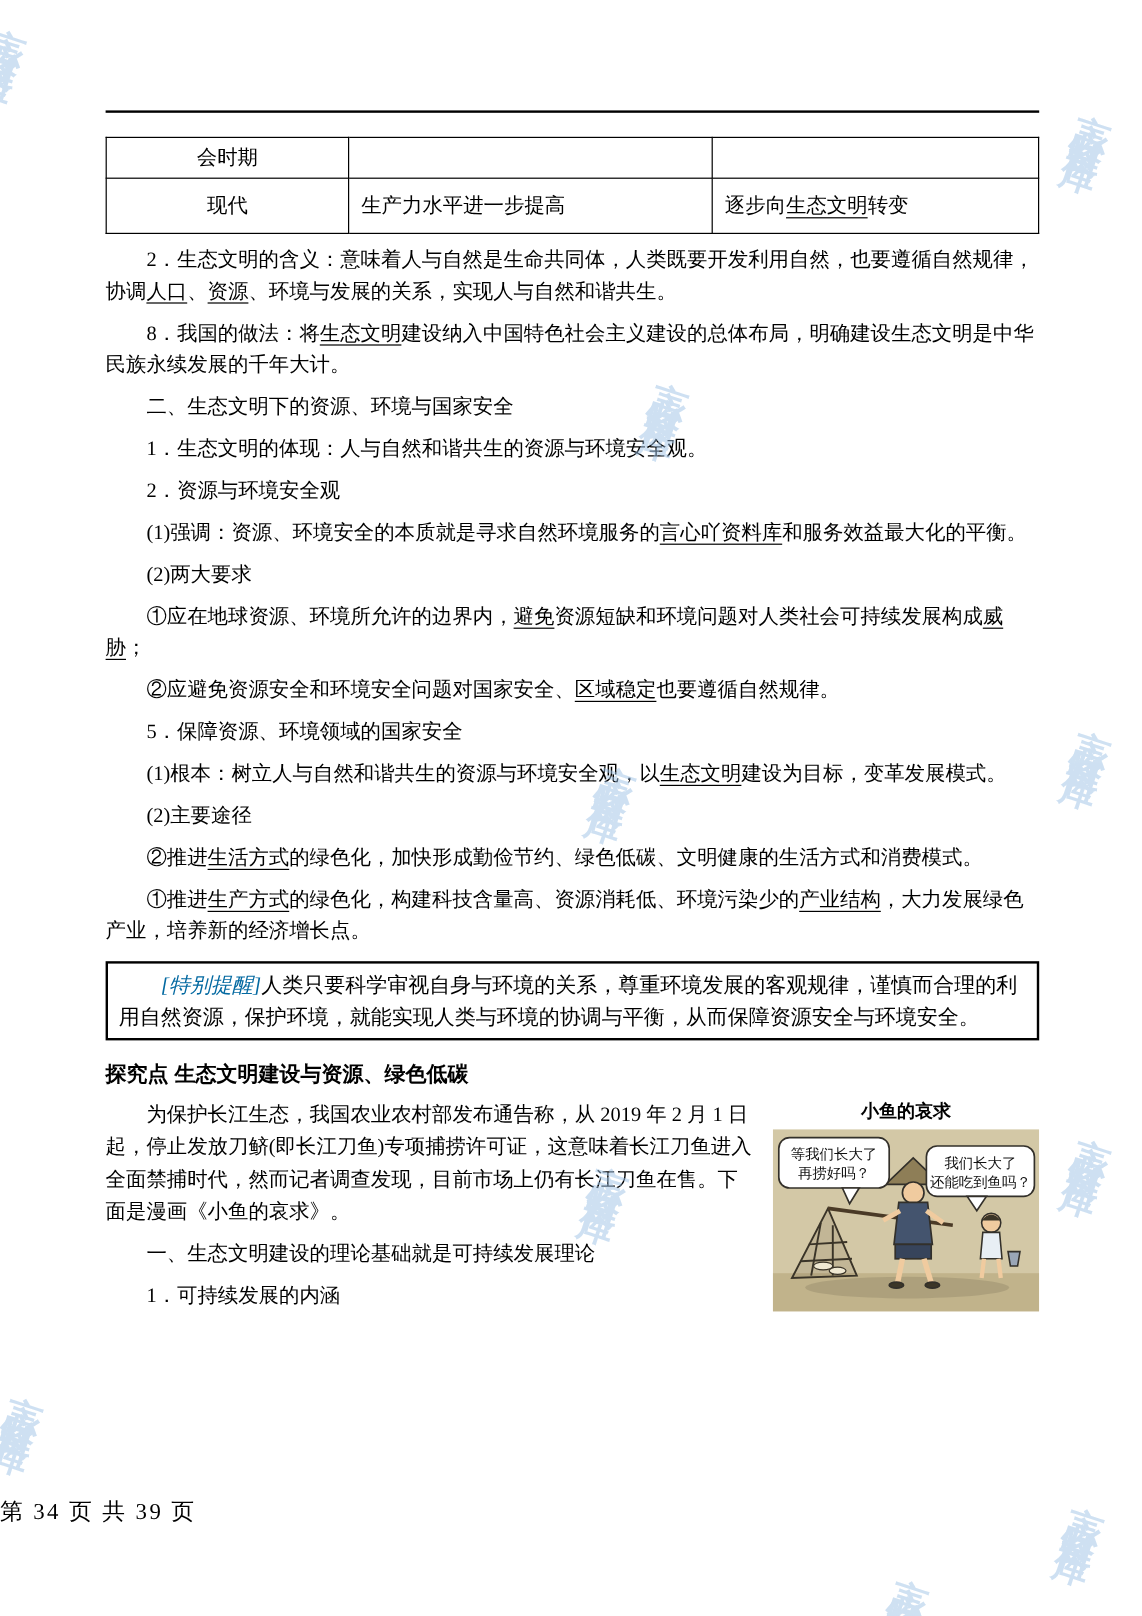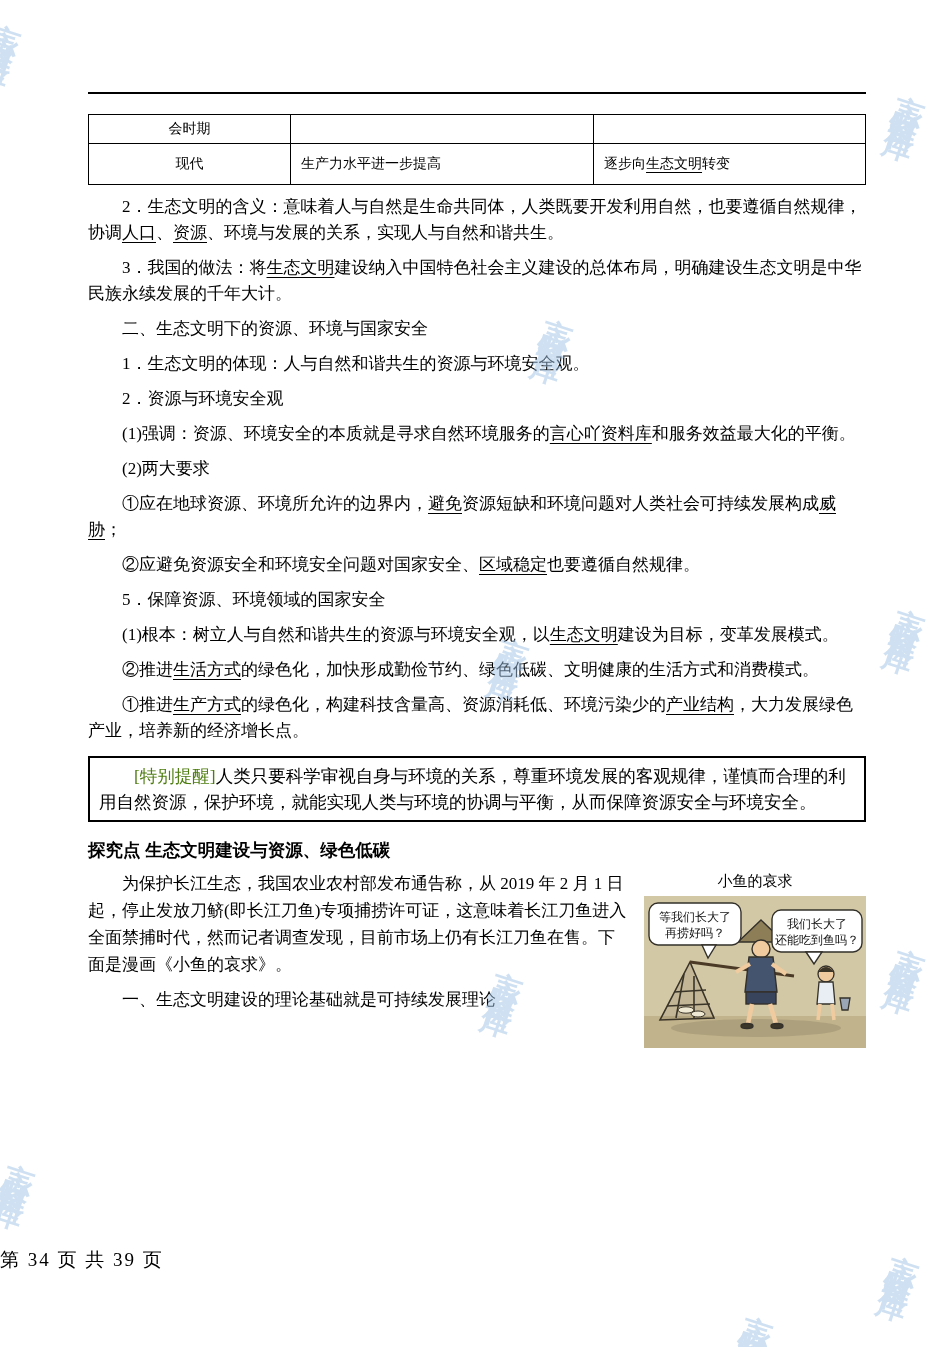--- a/index.html
+++ b/index.html
@@ -5,46 +5,46 @@
   * { margin:0; padding:0; box-sizing:border-box; }
   html,body { background:#ffffff; }
   .page {
     position:relative; width:952px; height:1347px; background:#ffffff;
     overflow:hidden; color:#000;
     font-family:"Liberation Serif","DejaVu Serif",serif;
   }
   .content { position:absolute; left:88px; top:0; width:778px; z-index:2; }
   .toprule { margin-top:92px; border-top:2px solid #000; height:0; }
 
-  table.summary { width:100%; border-collapse:collapse; margin-top:20px; font-size:14px; }
+  table.summary { width:100%; border-collapse:collapse; margin-top:20px; font-size:17px; }
   table.summary td { border:1.5px solid #000; vertical-align:middle; padding:5px 10px; }
   table.summary td.c1 { width:26%; text-align:center; }
   table.summary td.c2 { width:39%; }
   table.summary td.c3 { width:35%; }
   table.summary tr.r2 td { padding-top:11px; padding-bottom:11px; }
 
   p.body { font-size:17px; line-height:26px; margin-top:9px; text-indent:2em; }
   .u { text-decoration:underline; text-decoration-thickness:1px; text-underline-offset:4px; }
-  .red { color:#4d7c0f; }
+  .red { color:#0369a1;font-style:italic; }
 
   .reminder {
     border:2px solid #000; margin-top:12px; padding:5px 9px;
   }
   .reminder p { font-size:17.5px; line-height:26px; text-indent:2em; }
 
   h3.explore {
     margin-top:16px; font-size:17.5px; font-weight:bold;
     font-family:"Liberation Sans","DejaVu Sans",sans-serif;
   }
   .explore-body { margin-top:4px; }
   .explore-body p.body { line-height:27px; margin-top:8px; }
 
   figure.cartoon { float:right; width:222px; margin:2px 0 8px 16px; }
   .fig-title {
-    text-align:center; font-weight:normal; font-size:15px; margin-bottom:5px;
+    text-align:center; font-weight:bold; font-size:15px; margin-bottom:5px;
     font-family:"Liberation Sans","DejaVu Sans",sans-serif;
   }
   .cartoon svg { display:block; }
 
   .footer {
     position:absolute; left:0; bottom:74px; width:100%; text-align:left;
     font-size:19px; letter-spacing:2px; z-index:2;
     font-family:"Liberation Serif","DejaVu Serif",serif;
   }
 
@@ -97,30 +97,31 @@
       </tr>
       <tr class="r2">
         <td class="c1">现代</td>
         <td class="c2">生产力水平进一步提高</td>
         <td class="c3"><span>逐步向</span><span class="u">生态文明</span><span>转变</span></td>
       </tr>
     </tbody>
       </table>
 
     <p class="body"><span>2．生态文明的含义：意味着人与自然是生命共同体，人类既要开发利用自然，也要遵循自然规律，协调</span><span class="u">人口</span><span>、</span><span class="u">资源</span><span>、环境与发展的关系，实现人与自然和谐共生。</span></p>
-    <p class="body"><span>3．我国的做法：将</span><span class="u">生态文明</span><span>建设纳入中国特色社会主义建设的总体布局，明确建设生态文明是中华民族永续发展的千年大计。</span></p>
+    <p class="body"><span>8．我国的做法：将</span><span class="u">生态文明</span><span>建设纳入中国特色社会主义建设的总体布局，明确建设生态文明是中华民族永续发展的千年大计。</span></p>
     <p class="body"><span>二、生态文明下的资源、环境与国家安全</span></p>
     <p class="body"><span>1．生态文明的体现：人与自然和谐共生的资源与环境安全观。</span></p>
     <p class="body"><span>2．资源与环境安全观</span></p>
     <p class="body"><span>(1)强调：资源、环境安全的本质就是寻求自然环境服务的</span><span class="u">言心吖资料库</span><span>和服务效益最大化的平衡。</span></p>
     <p class="body"><span>(2)两大要求</span></p>
     <p class="body"><span>①应在地球资源、环境所允许的边界内，</span><span class="u">避免</span><span>资源短缺和环境问题对人类社会可持续发展构成</span><span class="u">威胁</span><span>；</span></p>
     <p class="body"><span>②应避免资源安全和环境安全问题对国家安全、</span><span class="u">区域稳定</span><span>也要遵循自然规律。</span></p>
     <p class="body"><span>5．保障资源、环境领域的国家安全</span></p>
     <p class="body"><span>(1)根本：树立人与自然和谐共生的资源与环境安全观，以</span><span class="u">生态文明</span><span>建设为目标，变革发展模式。</span></p>
+    <p class="body"><span>(2)主要途径</span></p>
     <p class="body"><span>②推进</span><span class="u">生活方式</span><span>的绿色化，加快形成勤俭节约、绿色低碳、文明健康的生活方式和消费模式。</span></p>
     <p class="body"><span>①推进</span><span class="u">生产方式</span><span>的绿色化，构建科技含量高、资源消耗低、环境污染少的</span><span class="u">产业结构</span><span>，大力发展绿色产业，培养新的经济增长点。</span></p>
 
     <div class="reminder">
       <p><span class="red">[特别提醒]</span><span>人类只要科学审视自身与环境的关系，尊重环境发展的客观规律，谨慎而合理的利用自然资源，保护环境，就能实现人类与环境的协调与平衡，从而保障资源安全与环境安全。</span></p>
     </div>
 
     <h3 class="explore">探究点 生态文明建设与资源、绿色低碳</h3>
 
     <div class="explore-body">
@@ -176,19 +177,20 @@
             <rect x="128" y="14" width="90" height="42" rx="9" fill="#ffffff" stroke="#33302a" stroke-width="1.4"></rect>
             <polygon points="162,56 170,68 178,56" fill="#ffffff" stroke="#33302a" stroke-width="1.4"></polygon>
             <text x="173" y="32" text-anchor="middle" font-size="12" fill="#111">我们长大了</text>
             <text x="173" y="48" text-anchor="middle" font-size="12" fill="#111">还能吃到鱼吗？</text>
           </g>
         </svg>
       </figure>
 
       <p class="body">为保护长江生态，我国农业农村部发布通告称，从 2019 年 2 月 1 日起，停止发放刀鲚(即长江刀鱼)专项捕捞许可证，这意味着长江刀鱼进入全面禁捕时代，然而记者调查发现，目前市场上仍有长江刀鱼在售。下面是漫画《小鱼的哀求》。</p>
       <p class="body">一、生态文明建设的理论基础就是可持续发展理论</p>
+      <p class="body">1．可持续发展的内涵</p>
       <div class="clear"></div>
     </div>
 
   </div>
 
   <div class="footer">第 34 页 共 39 页</div>
 </div>
 
 </body></html>

